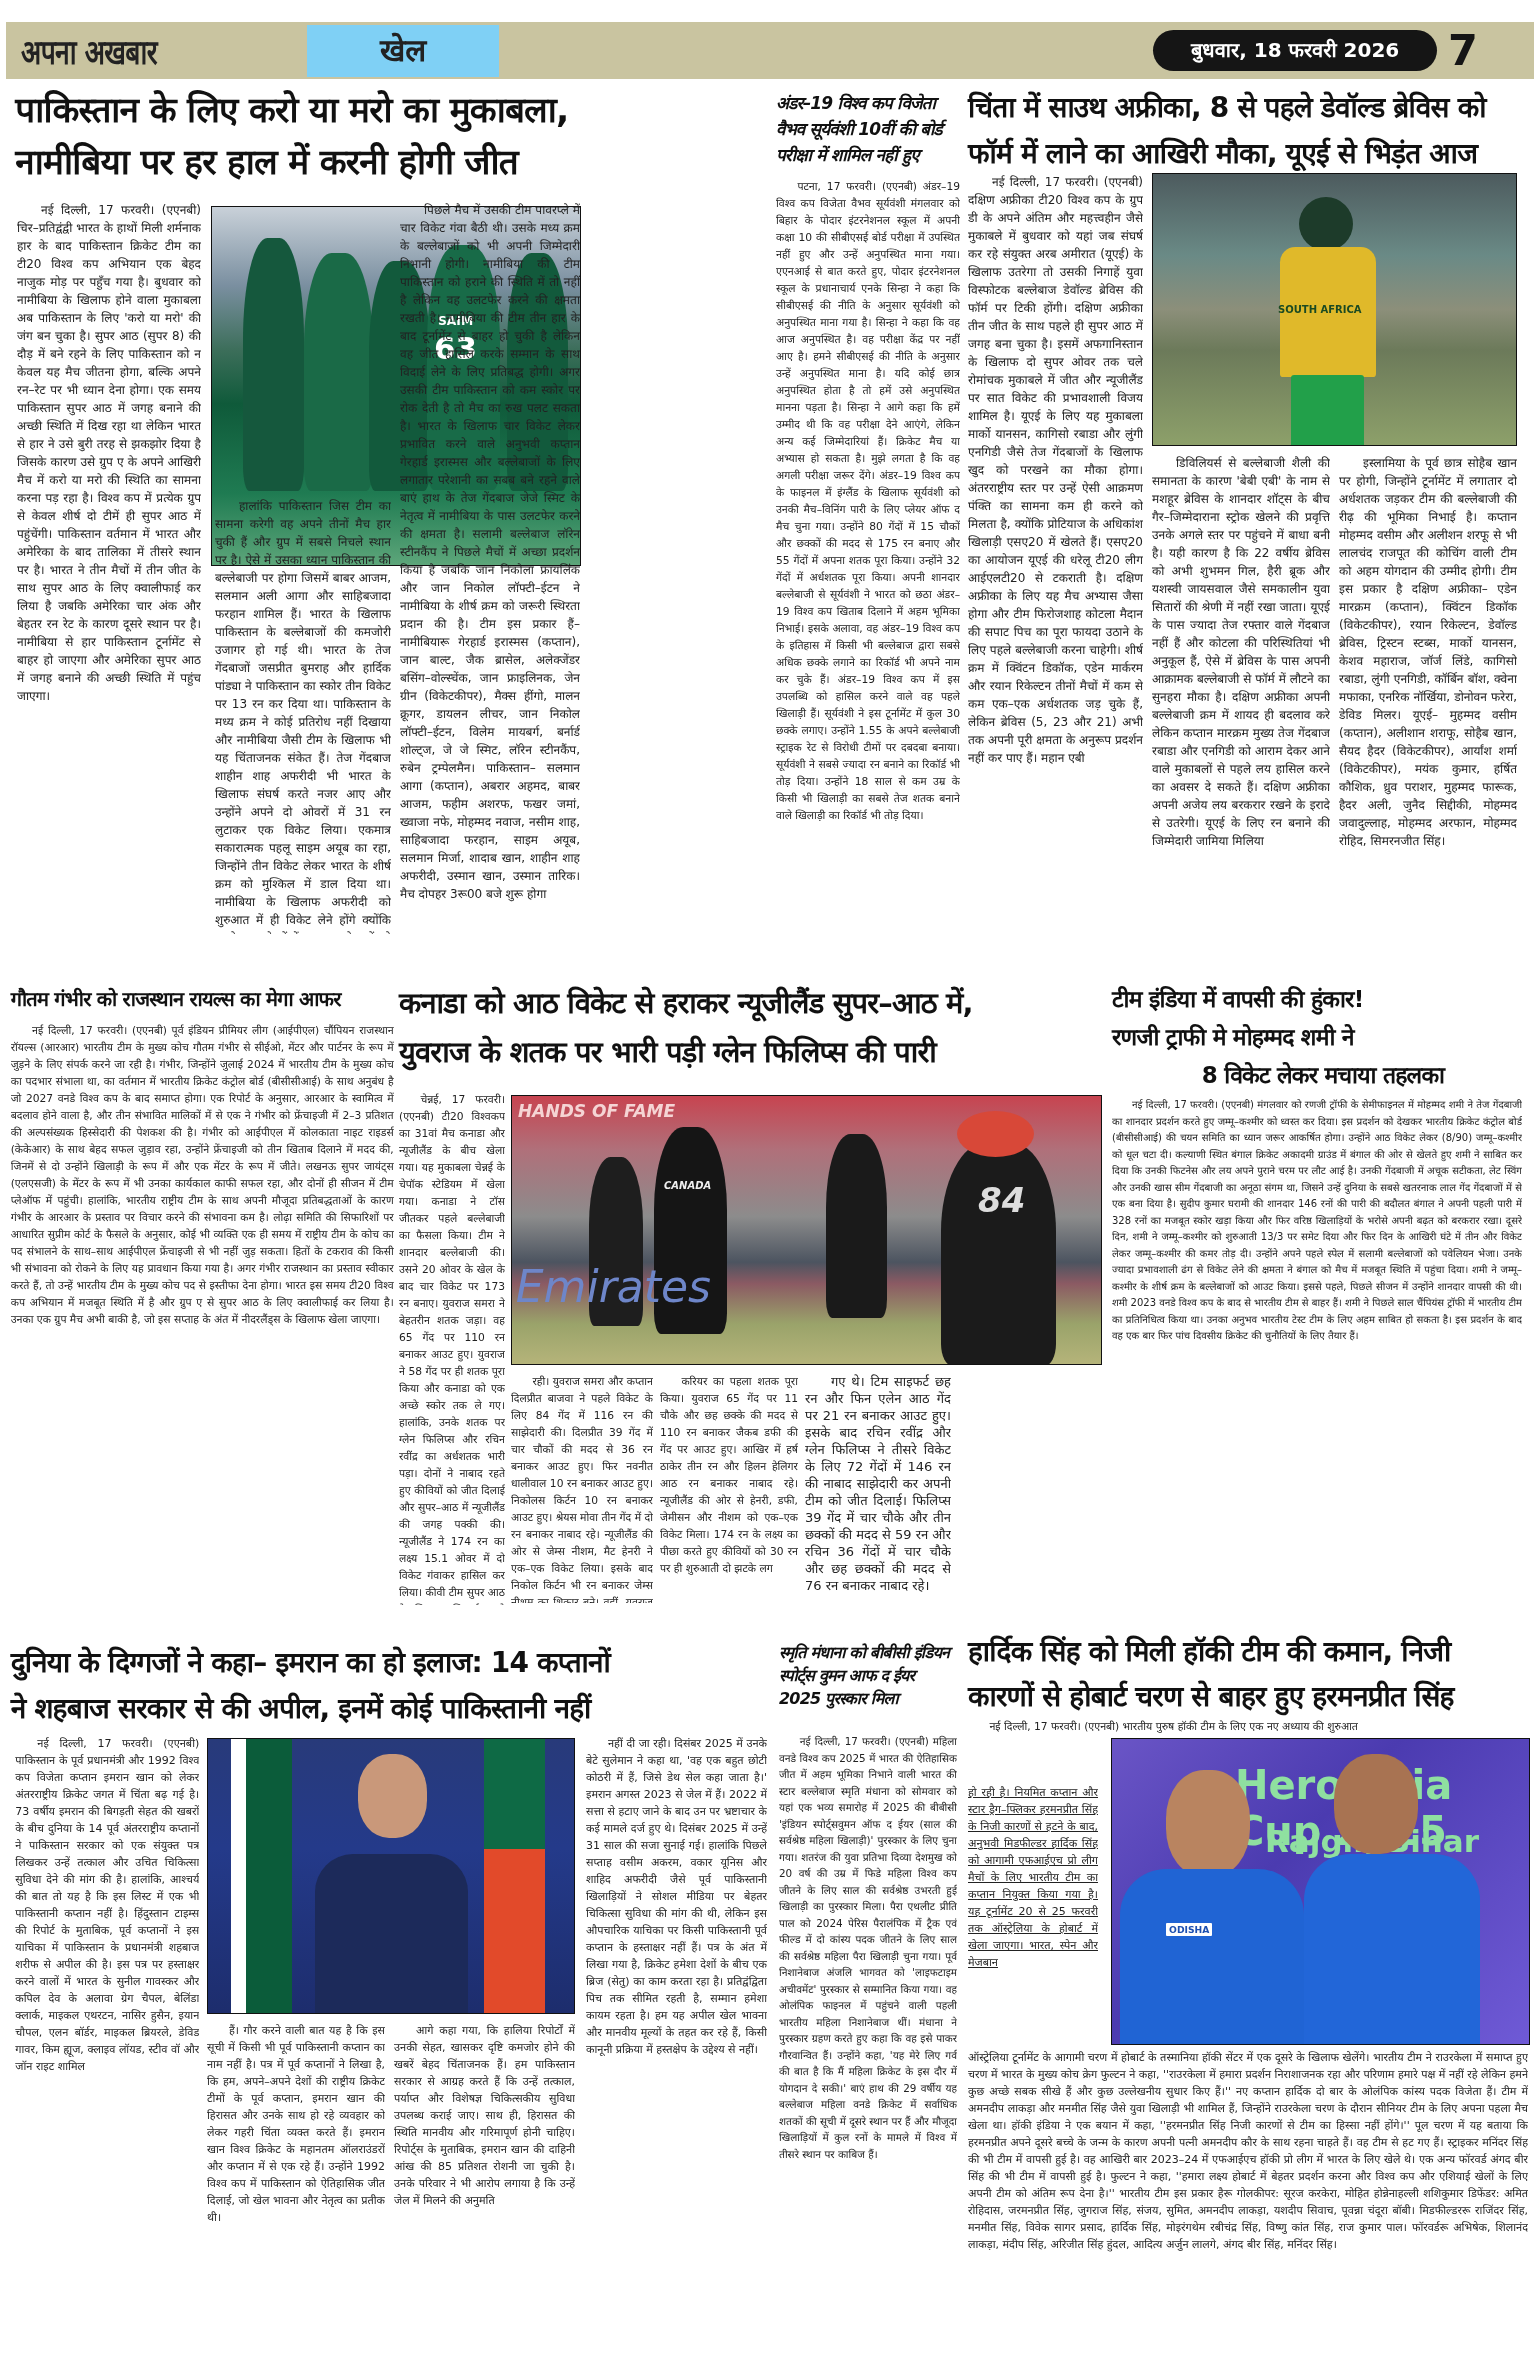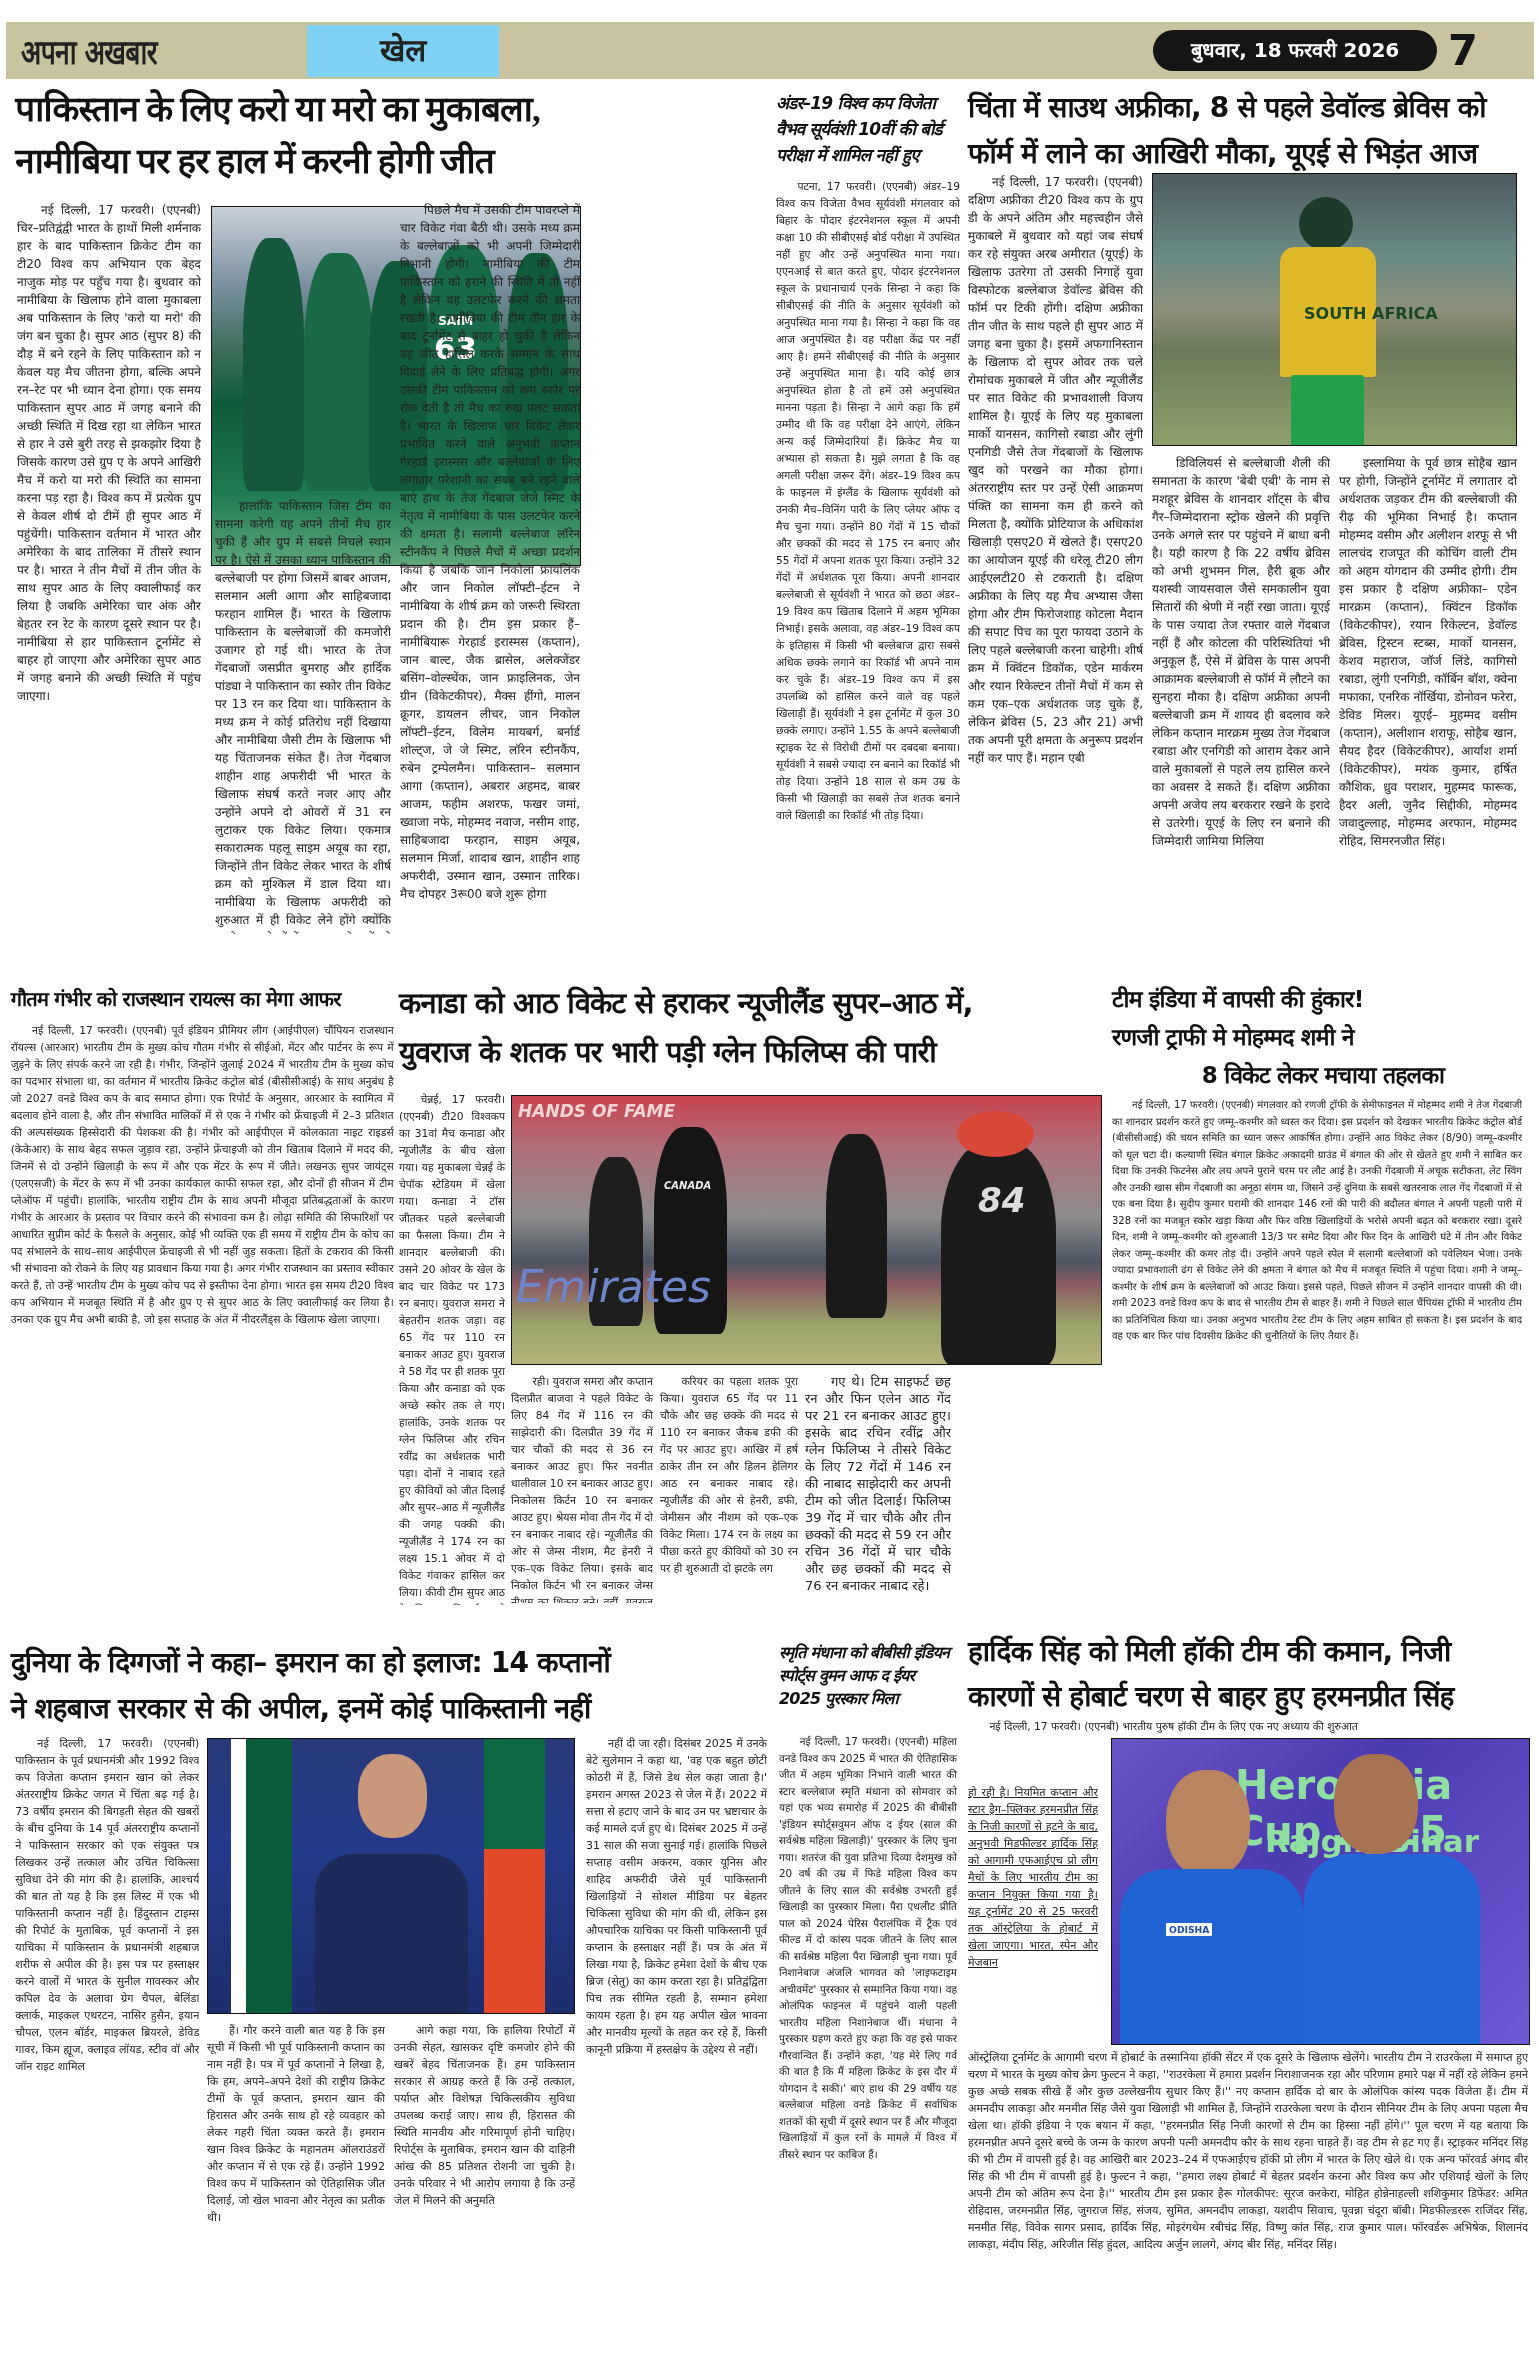--- a/index.html
+++ b/index.html
@@ -6,21 +6,21 @@
   html, body { width: 1540px; height: 2377px; background: #ffffff; overflow: hidden; }
   body { position: relative; font-family: "DejaVu Sans", "Liberation Sans", sans-serif; color: #1a1a1a; }
 
   .masthead { position: absolute; left: 6.1px; top: 21.5px; width: 1528px; height: 57px; background: #c9c4a0; }
   .brand { position: absolute; left: 15.3px; top: 6.1px; font-family: "DejaVu Sans", sans-serif; font-weight: bold; font-size: 34px; color: #222; letter-spacing: -0.8px; transform: scaleX(0.78); transform-origin: left center; }
   .section-tag { position: absolute; left: 301px; top: 3.1px; width: 192px; height: 52px; background: #7fd0f5; text-align: center; font-weight: bold; font-size: 31px; line-height: 51px; color: #222; }
   .date-pill { position: absolute; left: 1147px; top: 8.4px; width: 284px; height: 41px; background: #151515; color: #fff; border-radius: 21.5px; text-align: center; font-weight: bold; font-size: 20px; line-height: 41px; }
   .page-num { position: absolute; left: 1442px; top: 3.1px; font-weight: bold; font-size: 43px; color: #151515; }
 
   .headline { position: absolute; font-family: "DejaVu Sans", sans-serif; font-weight: bold; color: #111; letter-spacing: -0.8px; }
-  .h-xl { font-size: 35px; line-height: 48px; font-family: Liberation Serif, serif; }
+  .h-xl { font-size: 35px; line-height: 48px; }
   .h-l { font-size: 31px; line-height: 43px; }
   .h-m { font-size: 23px; line-height: 35px; }
   .h-s { font-size: 17px; line-height: 26px; font-style: italic; }
 
   .body-text { position: absolute; font-family: "DejaVu Sans", sans-serif; font-size: 12px; line-height: 18px; text-align: justify; color: #222; overflow: hidden; }
   .body-text p { text-indent: 2em; margin-bottom: 0.8px; }
 
   .photo { position: absolute; border: 1.5px solid #111; overflow: hidden; }
   .ph-pak { background: linear-gradient(180deg, #c9d1d9 0%, #7a8fa0 22%, #3c6e5a 40%, #0f5a3a 55%, #1f7b52 80%, #5da67a 100%); }
   .ph-sa { background: linear-gradient(180deg, #4d5b5e 0%, #6a8a86 30%, #8c8f7a 50%, #6c7a5a 65%, #8da06a 100%); }
@@ -69,21 +69,21 @@
 
 <div class="headline h-l" style="left:968px;top:86px;width:568px;font-size:28px;">चिंता में साउथ अफ्रीका, 8 से पहले डेवॉल्ड ब्रेविस को</div>
 <div class="headline h-l" style="left:968px;top:132px;width:568px;font-size:28px;">फॉर्म में लाने का आखिरी मौका, यूएई से भिड़ंत आज</div>
 <div class="body-text" style="left:968px;top:173px;width:175px;height:764px;">
     <p>नई दिल्ली, 17 फरवरी। (एएनबी) दक्षिण अफ्रीका टी20 विश्व कप के ग्रुप डी के अपने अंतिम और महत्त्वहीन जैसे मुकाबले में बुधवार को यहां जब संघर्ष कर रहे संयुक्त अरब अमीरात (यूएई) के खिलाफ उतरेगा तो उसकी निगाहें युवा विस्फोटक बल्लेबाज डेवॉल्ड ब्रेविस की फॉर्म पर टिकी होंगी। दक्षिण अफ्रीका तीन जीत के साथ पहले ही सुपर आठ में जगह बना चुका है। इसमें अफगानिस्तान के खिलाफ दो सुपर ओवर तक चले रोमांचक मुकाबले में जीत और न्यूजीलैंड पर सात विकेट की प्रभावशाली विजय शामिल है। यूएई के लिए यह मुकाबला मार्को यानसन, कागिसो रबाडा और लुंगी एनगिडी जैसे तेज गेंदबाजों के खिलाफ खुद को परखने का मौका होगा। अंतरराष्ट्रीय स्तर पर उन्हें ऐसी आक्रमण पंक्ति का सामना कम ही करने को मिलता है, क्योंकि प्रोटियाज के अधिकांश खिलाड़ी एसए20 में खेलते हैं। एसए20 का आयोजन यूएई की धरेलू टी20 लीग आईएलटी20 से टकराती है। दक्षिण अफ्रीका के लिए यह मैच अभ्यास जैसा होगा और टीम फिरोजशाह कोटला मैदान की सपाट पिच का पूरा फायदा उठाने के लिए पहले बल्लेबाजी करना चाहेगी। शीर्ष क्रम में क्विंटन डिकॉक, एडेन मार्करम और रयान रिकेल्टन तीनों मैचों में कम से कम एक–एक अर्धशतक जड़ चुके हैं, लेकिन ब्रेविस (5, 23 और 21) अभी तक अपनी पूरी क्षमता के अनुरूप प्रदर्शन नहीं कर पाए हैं। महान एबी</p>
   </div>
 <div class="photo ph-sa" style="left:1152px;top:173px;width:365px;height:273px;">
   <div class="fig" style="left:146px;top:23px;width:54px;height:54px;border-radius:50%;background:#1d3b2a;"></div>
   <div class="fig" style="left:127px;top:73px;width:96px;height:130px;background:#e0b92a;border-radius:15.3px 15.3px 3.1px 3.1px;"></div>
   <div class="fig" style="left:138px;top:201px;width:73px;height:72px;background:#22a04a;border-radius:3.1px;"></div>
-  <div class="ann" style="left:151px;top:130px;color:#1b4a22;font-size:16px;">SOUTH AFRICA</div>
+  <div class="ann" style="left:125px;top:130px;color:#1b4a22;font-size:10px;">SOUTH AFRICA</div>
 </div>
 <div class="body-text" style="left:1152px;top:454px;width:178px;height:483px;">
     <p>डिविलियर्स से बल्लेबाजी शैली की समानता के कारण 'बेबी एबी' के नाम से मशहूर ब्रेविस के शानदार शॉट्स के बीच गैर–जिम्मेदाराना स्ट्रोक खेलने की प्रवृत्ति उनके अगले स्तर पर पहुंचने में बाधा बनी है। यही कारण है कि 22 वर्षीय ब्रेविस को अभी शुभमन गिल, हैरी ब्रूक और यशस्वी जायसवाल जैसे समकालीन युवा सितारों की श्रेणी में नहीं रखा जाता। यूएई के पास ज्यादा तेज रफ्तार वाले गेंदबाज नहीं हैं और कोटला की परिस्थितियां भी अनुकूल हैं, ऐसे में ब्रेविस के पास अपनी आक्रामक बल्लेबाजी से फॉर्म में लौटने का सुनहरा मौका है। दक्षिण अफ्रीका अपनी बल्लेबाजी क्रम में शायद ही बदलाव करे लेकिन कप्तान मारक्रम मुख्य तेज गेंदबाज रबाडा और एनगिडी को आराम देकर आने वाले मुकाबलों से पहले लय हासिल करने का अवसर दे सकते हैं। दक्षिण अफ्रीका अपनी अजेय लय बरकरार रखने के इरादे से उतरेगी। यूएई के लिए रन बनाने की जिम्मेदारी जामिया मिलिया</p>
   </div>
 <div class="body-text" style="left:1339px;top:454px;width:178px;height:483px;">
     <p>इस्लामिया के पूर्व छात्र सोहैब खान पर होगी, जिन्होंने टूर्नामेंट में लगातार दो अर्धशतक जड़कर टीम की बल्लेबाजी की रीढ़ की भूमिका निभाई है। कप्तान मोहम्मद वसीम और अलीशन शरफू से भी लालचंद राजपूत की कोचिंग वाली टीम को अहम योगदान की उम्मीद होगी। टीम इस प्रकार है दक्षिण अफ्रीका– एडेन मारक्रम (कप्तान), क्विंटन डिकॉक (विकेटकीपर), रयान रिकेल्टन, डेवॉल्ड ब्रेविस, ट्रिस्टन स्टब्स, मार्को यानसन, केशव महाराज, जॉर्ज लिंडे, कागिसो रबाडा, लुंगी एनगिडी, कॉर्बिन बॉश, क्वेना मफाका, एनरिक नॉर्खिया, डोनोवन फरेरा, डेविड मिलर। यूएई– मुहम्मद वसीम (कप्तान), अलीशान शराफू, सोहैब खान, सैयद हैदर (विकेटकीपर), आर्यांश शर्मा (विकेटकीपर), मयंक कुमार, हर्षित कौशिक, ध्रुव पराशर, मुहम्मद फारूक, हैदर अली, जुनैद सिद्दीकी, मोहम्मद जवादुल्लाह, मोहम्मद अरफान, मोहम्मद रोहिद, सिमरनजीत सिंह।</p>
   </div>
 
 <div class="headline h-m" style="left:10.7px;top:982px;width:383px;font-size:20px;">गौतम गंभीर को राजस्थान रायल्स का मेगा आफर</div>
 <div class="body-text" style="left:10.7px;top:1022px;width:383px;height:586px;font-size:10.7px;line-height:17px;">

